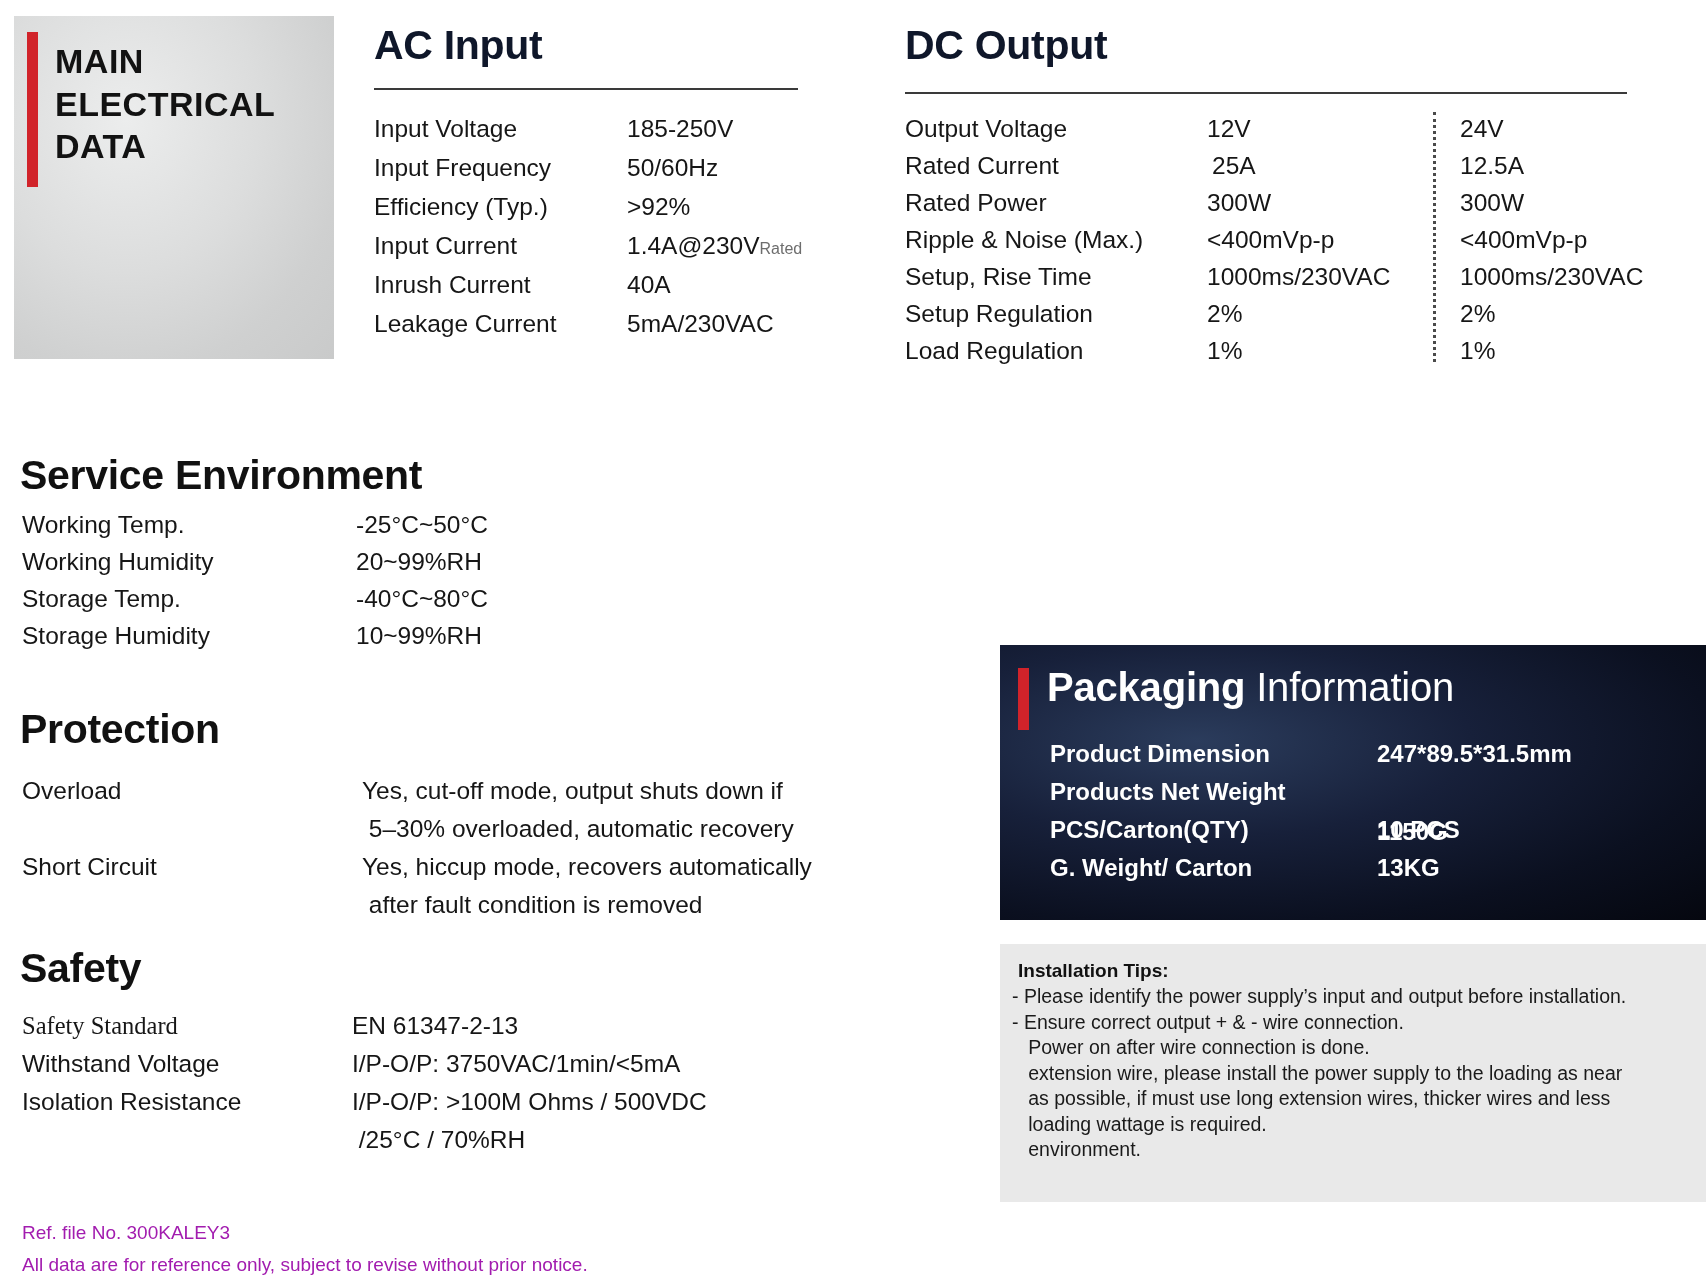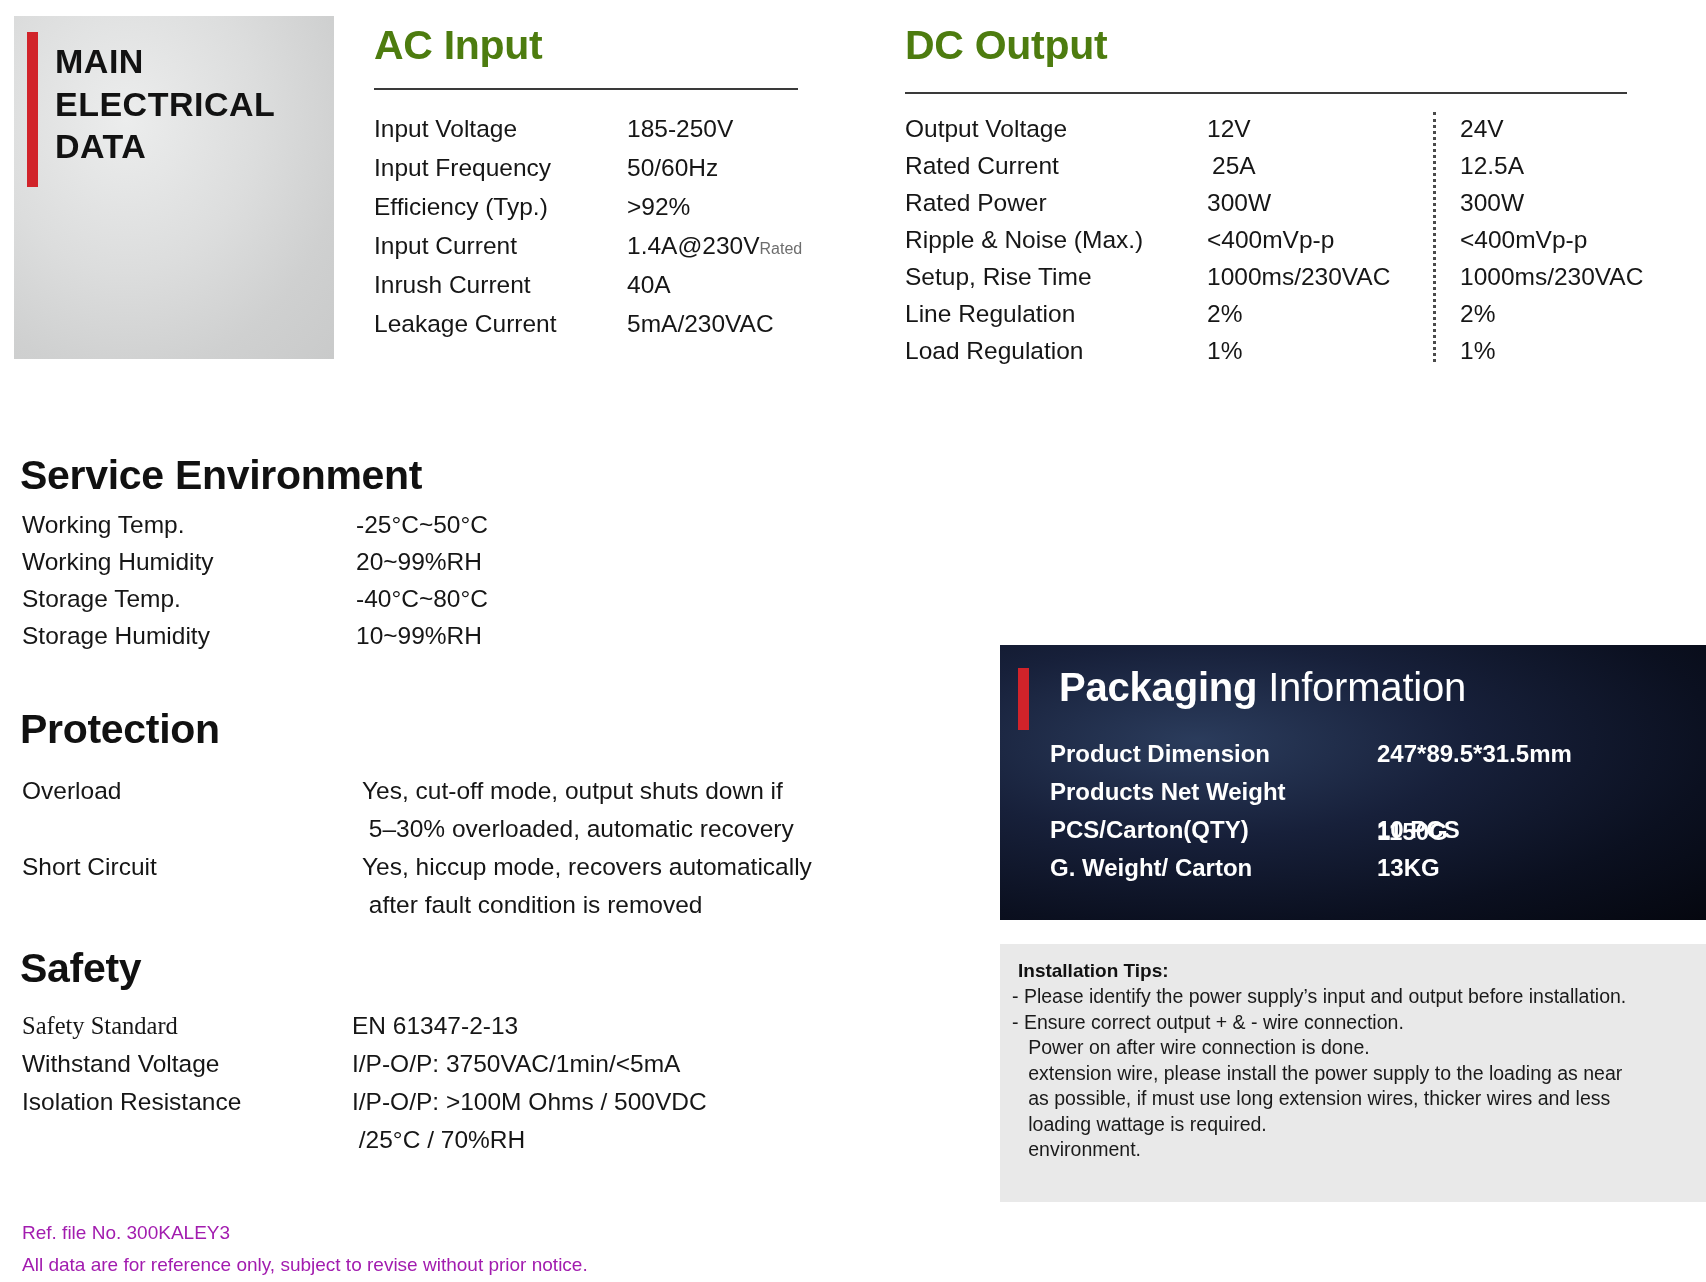--- a/index.html
+++ b/index.html
@@ -42,21 +42,21 @@
     line-height: 1.25;
     letter-spacing: 0.5px;
     color: #121212;
   }
 
   
   .col-head {
     position: absolute;
     font-size: 41px;
     font-weight: bold;
-    color: #4d7c0f;
+    color: #0f172a;
     letter-spacing: -0.3px;
   }
   .head-rule {
     position: absolute;
     height: 2px;
     background: #3a3a3a;
   }
 
   
   .spec-row {
@@ -105,21 +105,20 @@
     height: 62px;
     background: #d1232a;
   }
   .pack-title {
     position: absolute;
     left: 1047px;
     top: 665px;
     font-size: 40px;
     color: #ffffff;
     letter-spacing: -0.2px;
-    margin-left: 12px;
   }
   .pack-title b { font-weight: bold; }
   .pack-title span { font-weight: normal; }
   .pack-row {
     position: absolute;
     font-size: 24px;
     font-weight: bold;
     color: #ffffff;
     white-space: nowrap;
   }
@@ -223,21 +222,21 @@
   <span class="spec-label" style="left:0;">Ripple &amp; Noise (Max.)</span>
   <span class="spec-val" style="left:302px;">&lt;400mVp-p</span>
   <span class="spec-val" style="left:555px;">&lt;400mVp-p</span>
 </div>
 <div class="spec-row" style="left:905px; top:258px;">
   <span class="spec-label" style="left:0;">Setup, Rise Time</span>
   <span class="spec-val" style="left:302px;">1000ms/230VAC</span>
   <span class="spec-val" style="left:555px;">1000ms/230VAC</span>
 </div>
 <div class="spec-row" style="left:905px; top:295px;">
-  <span class="spec-label" style="left:0;">Line Regulation</span>
+  <span class="spec-label" style="left:0;">Setup Regulation</span>
   <span class="spec-val" style="left:302px;">2%</span>
   <span class="spec-val" style="left:555px;">2%</span>
 </div>
 <div class="spec-row" style="left:905px; top:332px;">
   <span class="spec-label" style="left:0;">Load Regulation</span>
   <span class="spec-val" style="left:302px;">1%</span>
   <span class="spec-val" style="left:555px;">1%</span>
 </div>
 
 <div class="big-head" style="left:20px; top:452px;">Service Environment</div>

